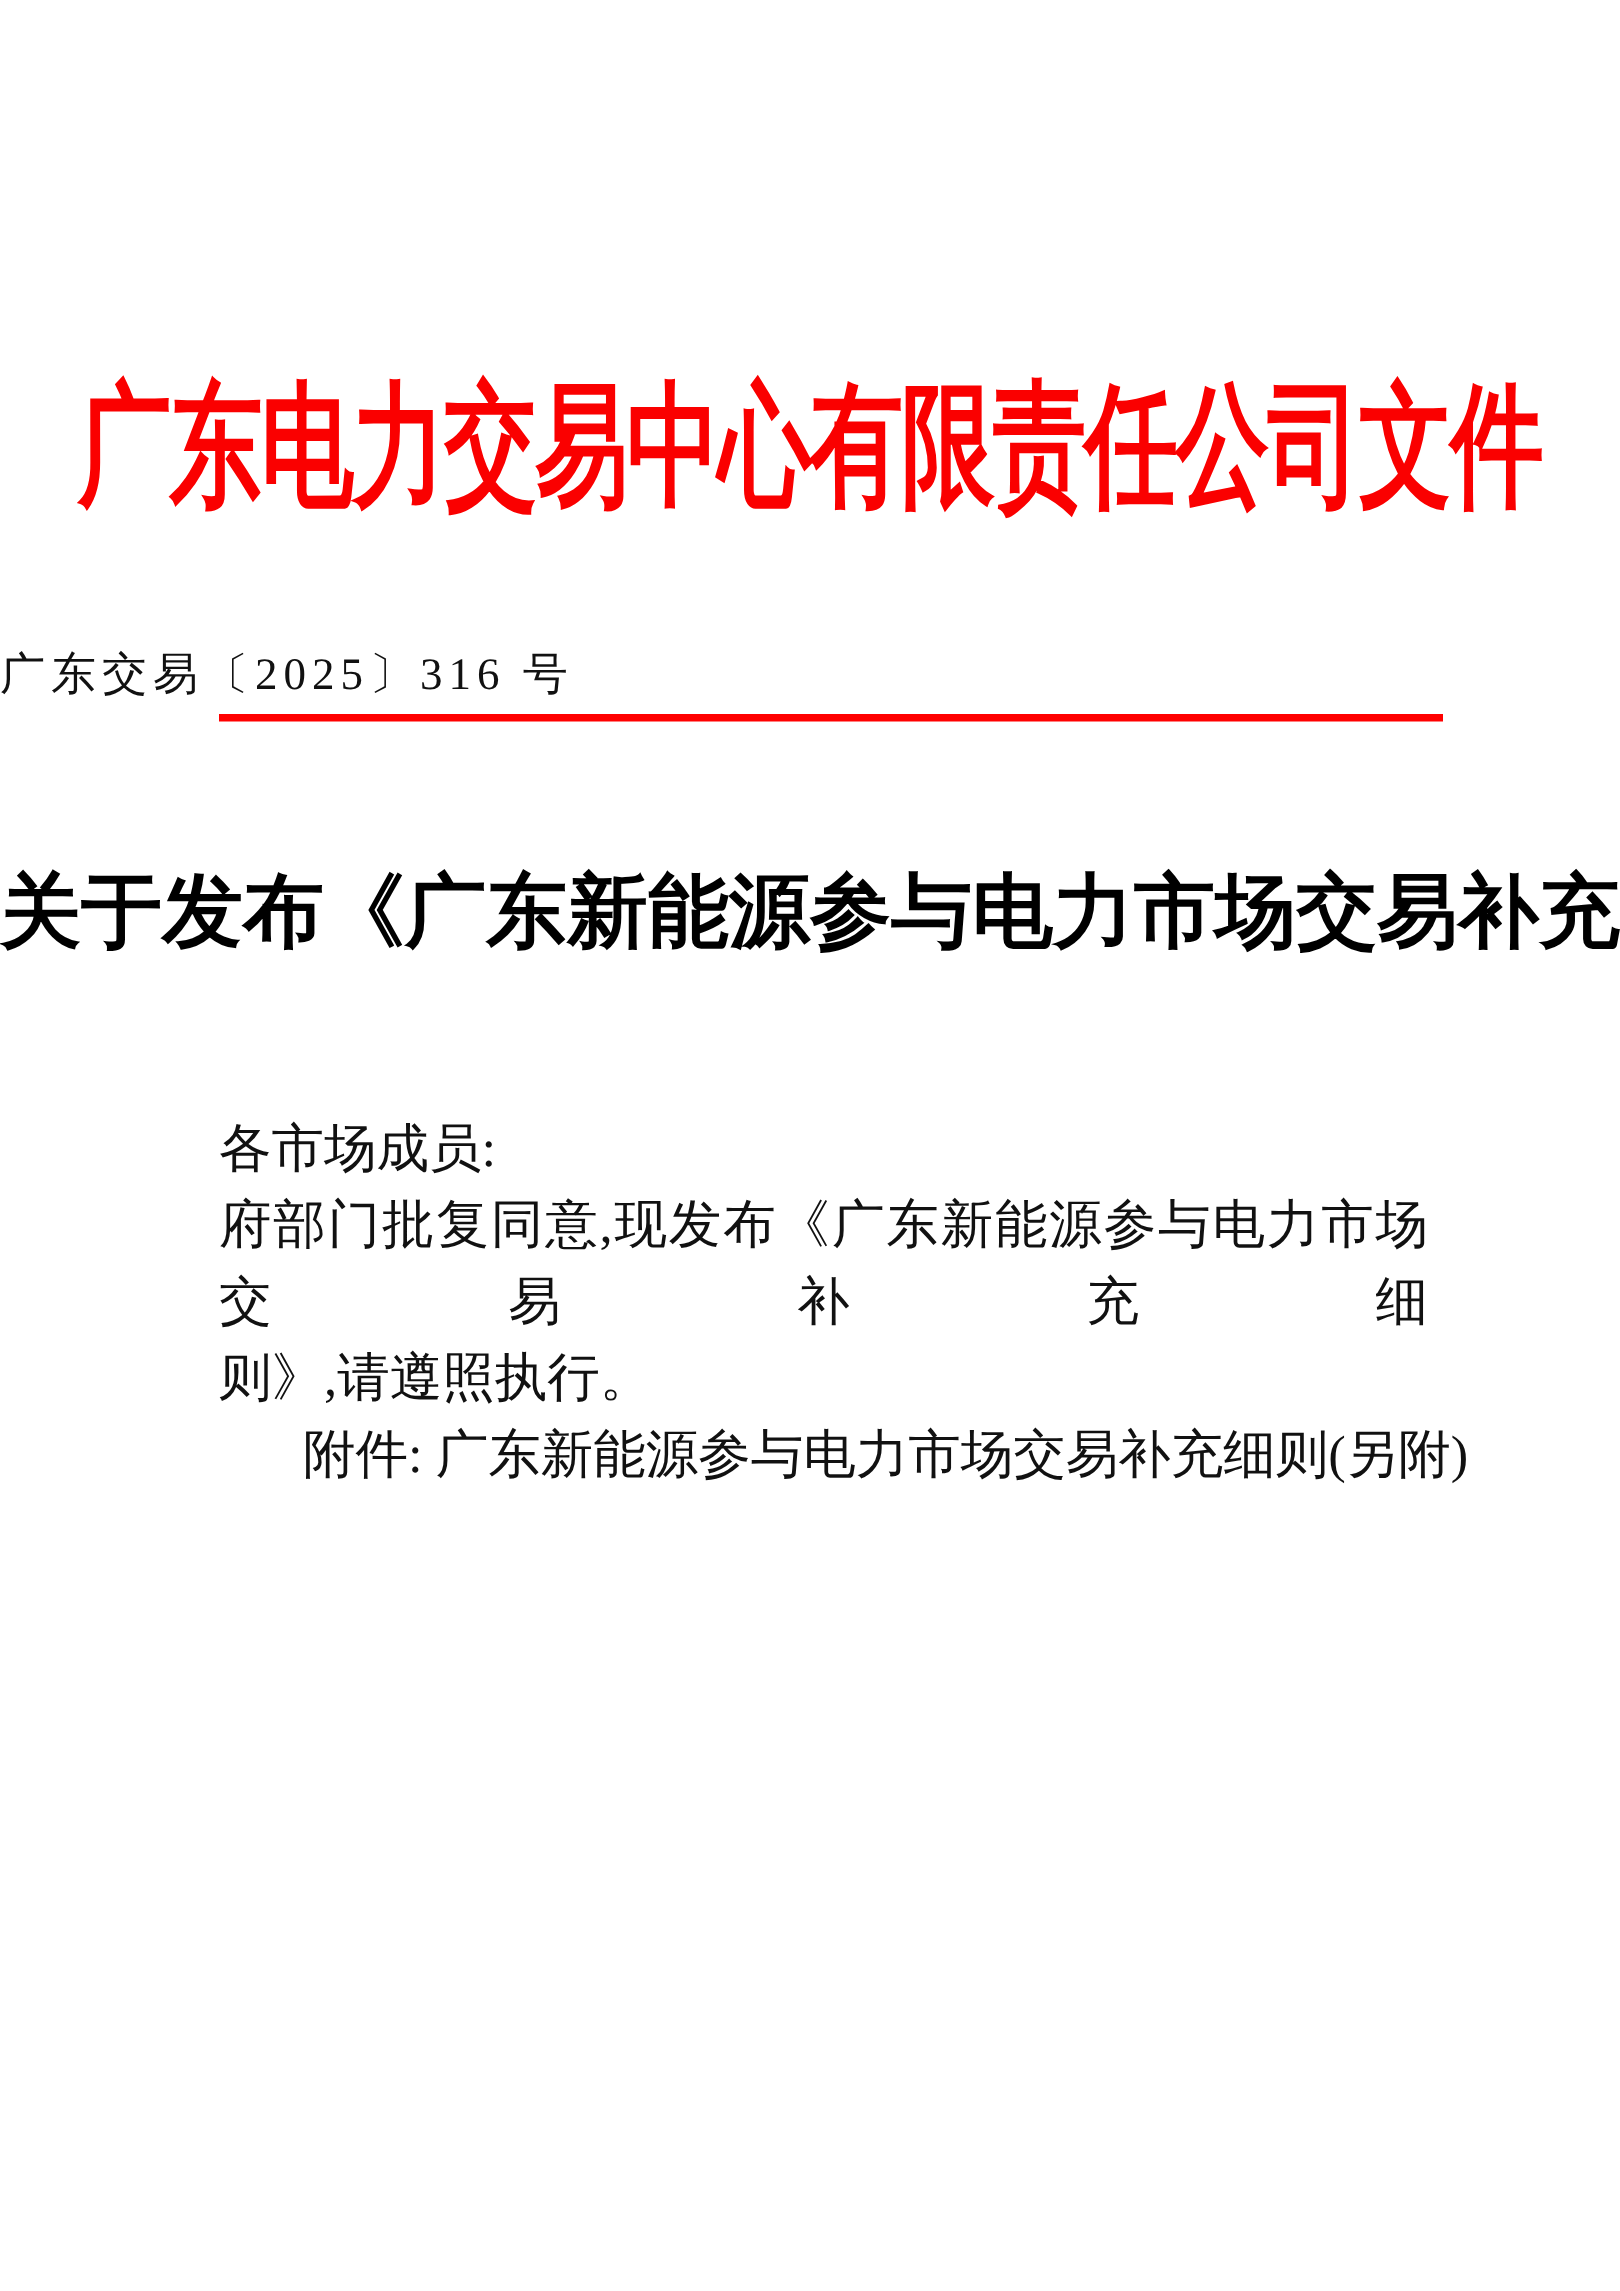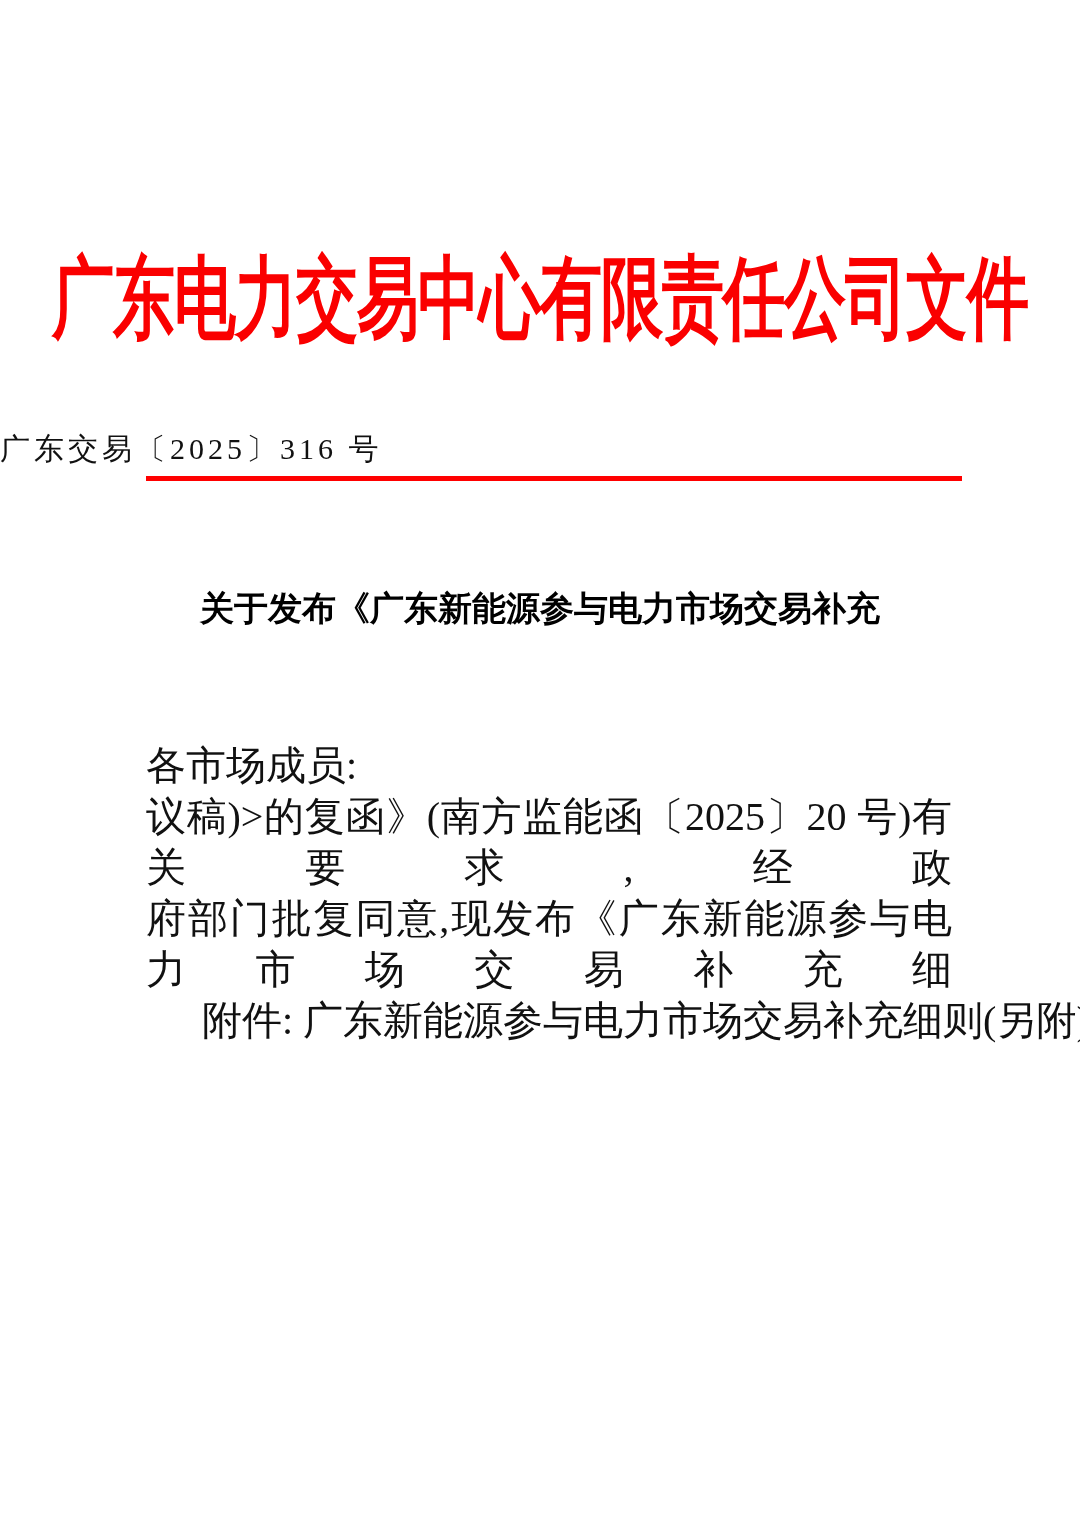--- a/index.html
+++ b/index.html
@@ -46,30 +46,30 @@
     height: 5px;
     background: #ff0000;
   }
   .doc-title {
     position: absolute;
     top: 582px;
     left: 0;
     width: 100%;
     text-align: center;
     font-weight: 700;
-    font-size: 34px;
+    font-size: 54px;
     line-height: 53px;
     color: #000000;
   }
   .body-block {
     position: absolute;
     top: 740px;
     left: 146px;
     width: 806px;
-    font-size: 40px;
+    font-size: 35px;
     line-height: 51px;
     color: #111111;
   }
   .salutation { text-align: left; }
   .para-line { text-align: justify; }
   .para-line.fill { text-align-last: justify; }
   .para-line.first { text-indent: 66px; }
   .attachment {
     text-indent: 56px;
     white-space: nowrap;
@@ -119,22 +119,22 @@
   <div class="doc-number">广东交易〔2025〕316 号</div>
 
   <div class="red-line"></div>
 
   <div class="doc-title">
     <div>关于发布《广东新能源参与电力市场交易补充</div>
   </div>
 
   <div class="body-block">
     <div class="salutation">各市场成员:</div>
-    <div class="para-line fill">议稿)&gt;的复函》(南方监能函〔2025〕20 号)有关要求,经政</div>
     <div class="para-line fill">府部门批复同意,现发布《广东新能源参与电力市场交易补充细</div>
+    <div class="para-line">则》,请遵照执行。</div>
     <div class="attachment">附件: 广东新能源参与电力市场交易补充细则(另附)</div>
   </div>
 
   <div class="signature">
     <div>广东电力交易中心有限责任公司</div>
     <div>2025 年 11 月 28 日</div>
   </div>
 
   <div class="seal">
     <svg viewBox="0 0 220 220" xmlns="http://www.w3.org/2000/svg">

